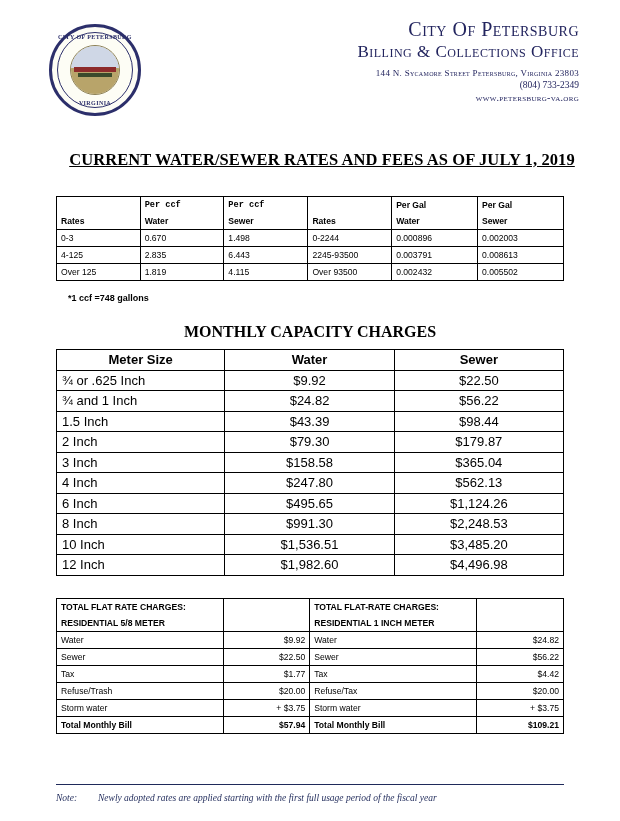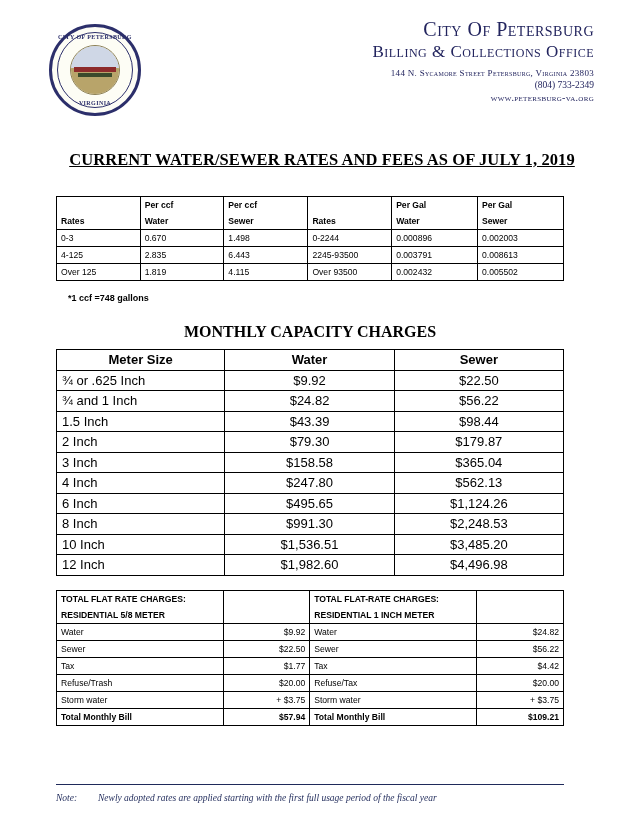--- a/index.html
+++ b/index.html
@@ -20,21 +20,21 @@
     width: 620px;
     height: 821px;
     padding: 0;
     box-sizing: border-box;
   }
 
   
   .header {
     display: flex;
     align-items: flex-start;
-    padding: 18px 20px 0 20px;
+    padding: 18px 35px 0 20px;
     box-sizing: border-box;
   }
   .seal-wrap {
     width: 150px;
     flex: 0 0 150px;
     display: flex;
     justify-content: center;
     padding-top: 6px;
   }
   .seal {
@@ -190,21 +190,21 @@
   }
   table.rates .hdr-top td {
     border-bottom: none;
     font-weight: bold;
   }
   table.rates .hdr-bot td {
     border-top: none;
     font-weight: bold;
   }
   .c-rates   { width: 86px; }
-  .c-perccf  { width: 86px; }
+  .c-perccf  { width: 86px; font-family: Liberation Mono, monospace; }
   .c-rates2  { width: 86px; }
   .c-pergal  { width: 86px; }
 
   .ccf-note {
     margin: 12px 0 0 68px;
     font-size: 9px;
     font-weight: bold;
     font-family: "Liberation Sans", sans-serif;
   }
 
@@ -222,21 +222,21 @@
   }
   table.capacity td.hd {
     font-weight: bold;
     text-align: center;
   }
   table.capacity td.meter { text-align: left; padding-left: 5px; }
   table.capacity td.num  { text-align: center; }
 
   
   .flat-wrap {
-    margin-top: 14px;
+    margin-top: 22px;
     display: flex;
     justify-content: center;
   }
   table.flat {
     width: 508px;
     font-size: 8.6px;
   }
   table.flat td { height: 14px; }
   table.flat td.title-cell {
     font-weight: bold;

